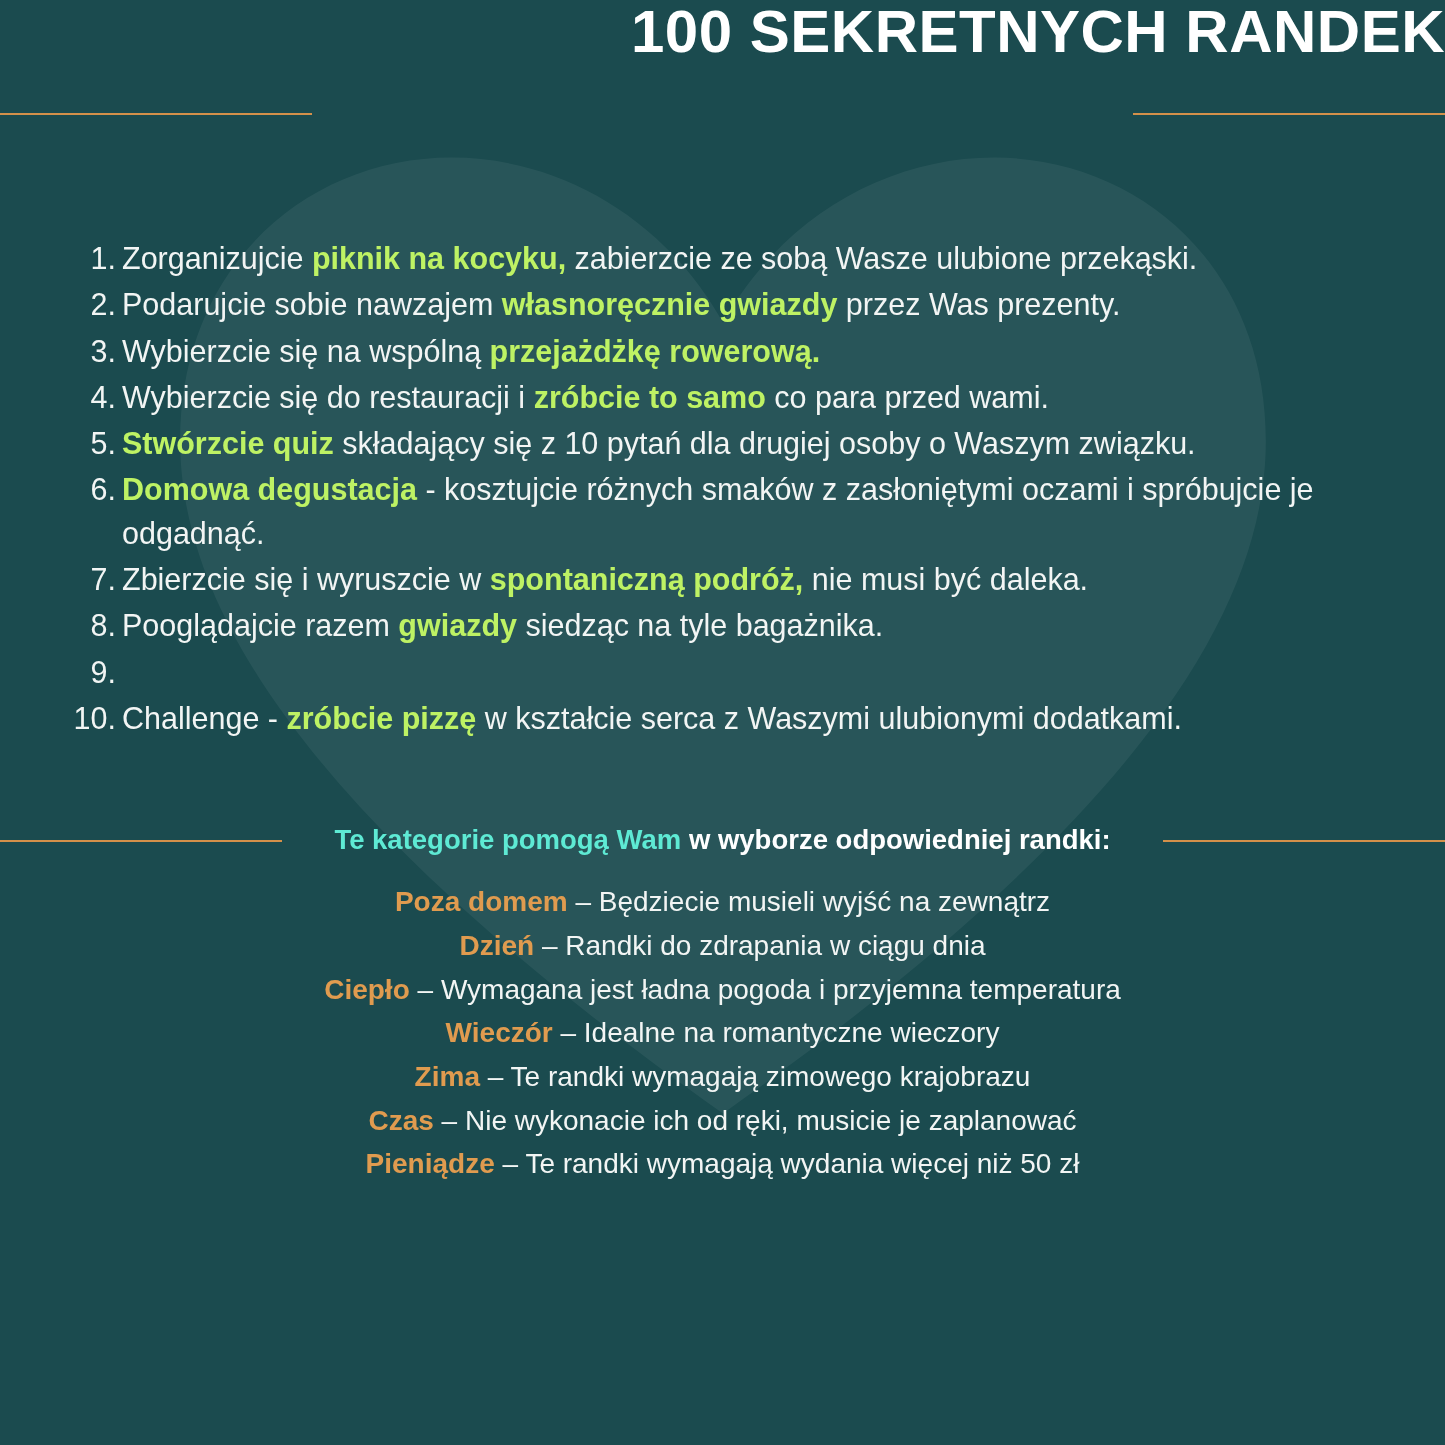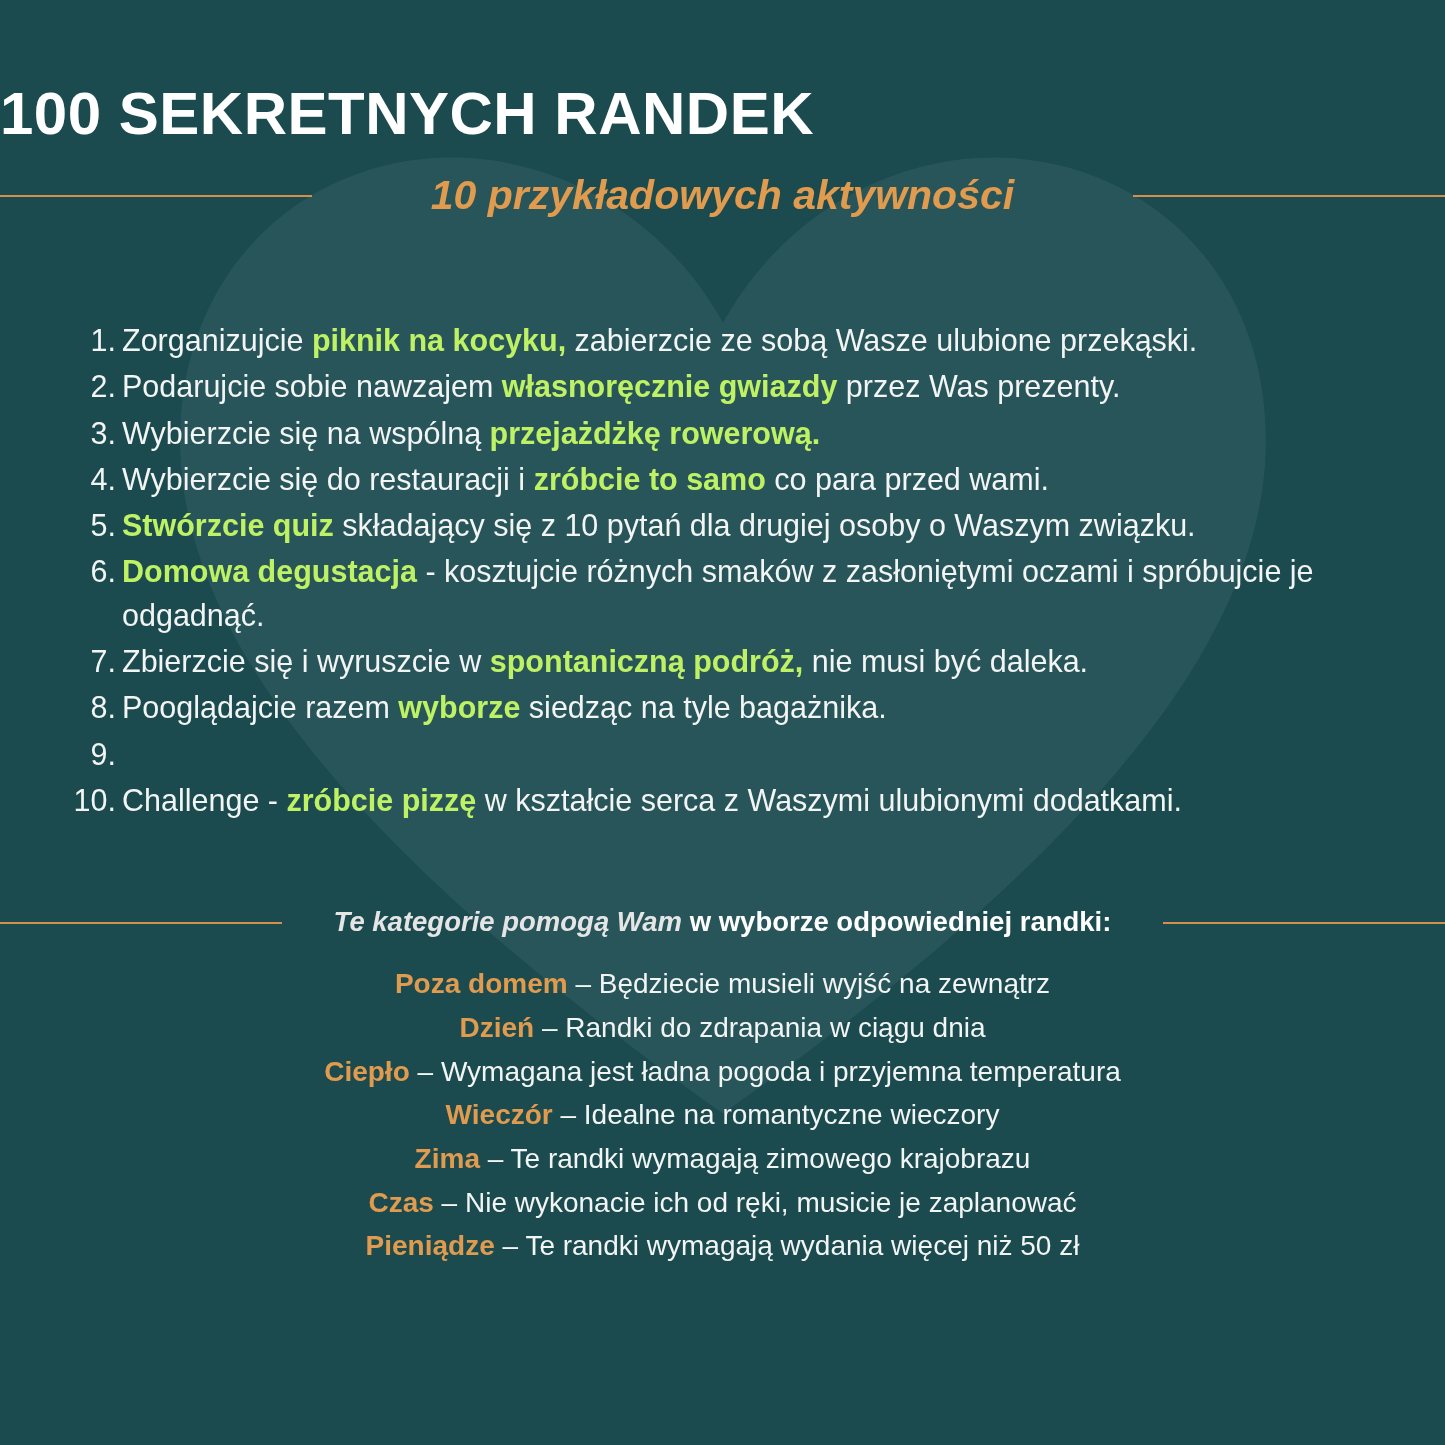--- a/index.html
+++ b/index.html
@@ -31,27 +31,26 @@
     position: relative;
     z-index: 2;
     width: 1445px;
     height: 1445px;
     box-sizing: border-box;
     padding: 0;
   }
 
   
   .title {
-    text-align: left;
+    text-align: right;
     font-size: 60px;
     font-weight: bold;
     letter-spacing: 0.5px;
     color: #ffffff;
     margin: 0;
-    padding-top: 82px;
     line-height: 1.05;
   }
   .subtitle-row {
     position: relative;
     margin-top: 22px;
     height: 56px;
     display: flex;
     align-items: center;
     justify-content: center;
   }
@@ -117,21 +116,21 @@
   .cat-head-row .rule.right { right: 0; width: 282px; }
   .cat-head {
     font-size: 27.5px;
     font-weight: bold;
     padding: 0 26px;
     position: relative;
     z-index: 3;
     color: #ffffff;
     white-space: nowrap;
   }
-  .cat-head .hl { color: #e5e5e5; font-style: italic; }
+  .cat-head .hl { color: #5eead4; }
 
   .cat-list {
     margin: 14px 0 0 0;
     padding: 0;
     list-style: none;
     text-align: center;
   }
   .cat-list li {
     font-size: 28px;
     line-height: 1.56;
@@ -150,21 +149,20 @@
     <path d="M50 88 C16 64 4 46 4 31 C4 16 15 7 27 7 C36 7 45 12 50 21 C55 12 64 7 73 7 C85 7 96 16 96 31 C96 46 84 64 50 88 Z" fill="#ffffff"></path>
   </svg>
 </div>
 
 <div class="page">
 
   <h1 class="title">100 SEKRETNYCH RANDEK</h1>
 
   <div class="subtitle-row">
     <span class="rule left"></span>
-    <span class="subtitle">10 przykładowych aktywności</span>
     <span class="rule right"></span>
   </div>
 
   <ol class="list" id="activity-list">
       <li>
         <span class="num">1.</span>
         <span class="item-text"><span>Zorganizujcie </span><span class="hl">piknik na kocyku,</span><span> zabierzcie ze sobą Wasze ulubione przekąski.</span></span>
       </li>
       <li>
         <span class="num">2.</span>
@@ -185,21 +183,21 @@
       <li>
         <span class="num">6.</span>
         <span class="item-text"><span class="hl">Domowa degustacja</span><span> - kosztujcie różnych smaków z zasłoniętymi oczami i spróbujcie je odgadnąć.</span></span>
       </li>
       <li>
         <span class="num">7.</span>
         <span class="item-text"><span>Zbierzcie się i wyruszcie w </span><span class="hl">spontaniczną podróż,</span><span> nie musi być daleka.</span></span>
       </li>
       <li>
         <span class="num">8.</span>
-        <span class="item-text"><span>Pooglądajcie razem </span><span class="hl">wyborze</span><span> siedząc na tyle bagażnika.</span></span>
+        <span class="item-text"><span>Pooglądajcie razem </span><span class="hl">gwiazdy</span><span> siedząc na tyle bagażnika.</span></span>
       </li>
       <li>
         <span class="num">9.</span>
       </li>
       <li>
         <span class="num">10.</span>
         <span class="item-text"><span>Challenge - </span><span class="hl">zróbcie pizzę</span><span> w kształcie serca z Waszymi ulubionymi dodatkami.</span></span>
       </li>
     </ol>
 

